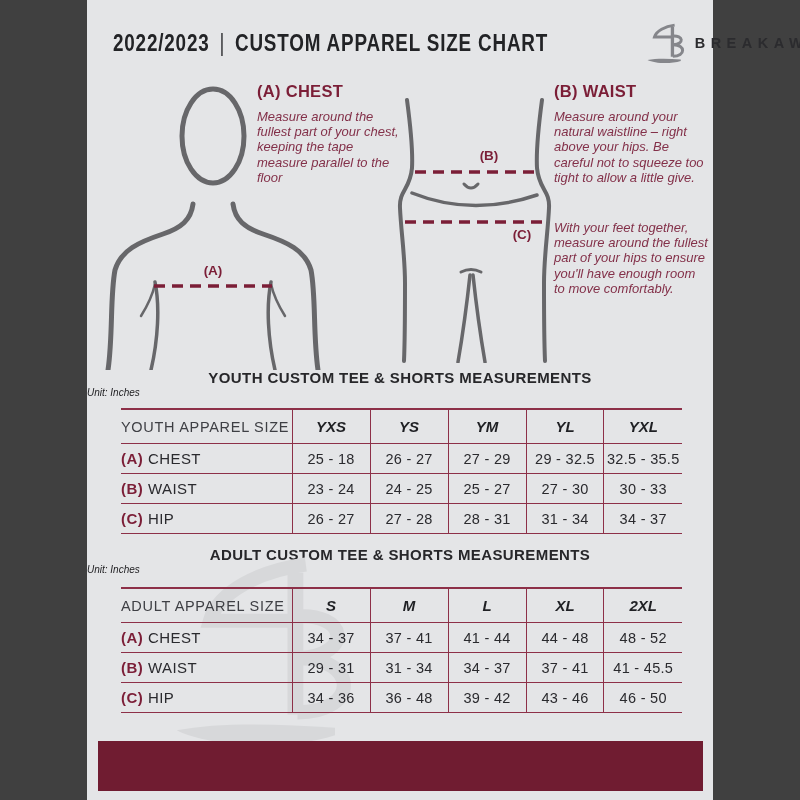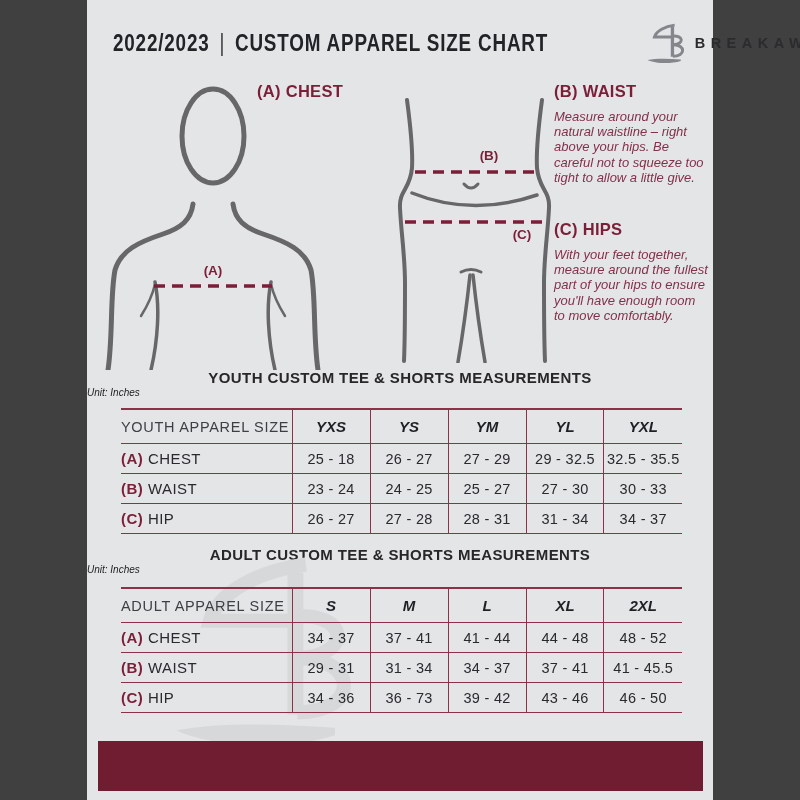--- a/index.html
+++ b/index.html
@@ -112,27 +112,27 @@
       <path d="M78,177 C75,205 71,235 66,264" fill="none" stroke="currentColor" stroke-width="3.5" stroke-linecap="round"></path>
       <path d="M81,177 C84,205 88,235 93,264" fill="none" stroke="currentColor" stroke-width="3.5" stroke-linecap="round"></path>
       <line x1="23" y1="74" x2="143" y2="74" stroke="var(--maroon,#7b1e37)" stroke-width="3.6" stroke-dasharray="11,7"></line>
       <line x1="13" y1="124" x2="156" y2="124" stroke="var(--maroon,#7b1e37)" stroke-width="3.6" stroke-dasharray="11,7"></line>
       <text class="marker-label" x="97" y="62" text-anchor="middle">(B)</text>
       <text class="marker-label" x="130" y="141" text-anchor="middle">(C)</text>
     </svg>
 
     <div class="note note-a">
       <h3>(A) CHEST</h3>
+      <p>Measure around the fullest part of your chest, keeping the tape measure parallel to the floor</p>
     </div>
     <div class="note note-b">
       <h3>(B) WAIST</h3>
       <p>Measure around your natural waistline – right above your hips. Be careful not to squeeze too tight to allow a little give.</p>
     </div>
     <div class="note note-c">
-      <h3>(C) HIPS</h3>
       <p>With your feet together, measure around the fullest part of your hips to ensure you'll have enough room to move comfortably.</p>
     </div>
 
     <svg class="watermark" width="210" height="200" viewBox="0 0 48 48">
         <use href="#logo-b"></use>
       </svg>
 
     <div class="sec-title youth-title">YOUTH CUSTOM TEE &amp; SHORTS MEASUREMENTS</div>
     <div class="sec-unit youth-unit">Unit: Inches</div>
     <table class="size-table youth-table">
@@ -212,21 +212,21 @@
         <td class="row-label"><span class="key">(B)</span><span>WAIST</span></td>
         <td class="val">29 - 31</td>
         <td class="val">31 - 34</td>
         <td class="val">34 - 37</td>
         <td class="val">37 - 41</td>
         <td class="val">41 - 45.5</td>
       </tr>
       <tr>
         <td class="row-label"><span class="key">(C)</span><span>HIP</span></td>
         <td class="val">34 - 36</td>
-        <td class="val">36 - 73</td>
+        <td class="val">36 - 48</td>
         <td class="val">39 - 42</td>
         <td class="val">43 - 46</td>
         <td class="val">46 - 50</td>
       </tr>
     </tbody>
       </table>
 
     <div class="footer-bar"></div>
   </div>
 </div>

